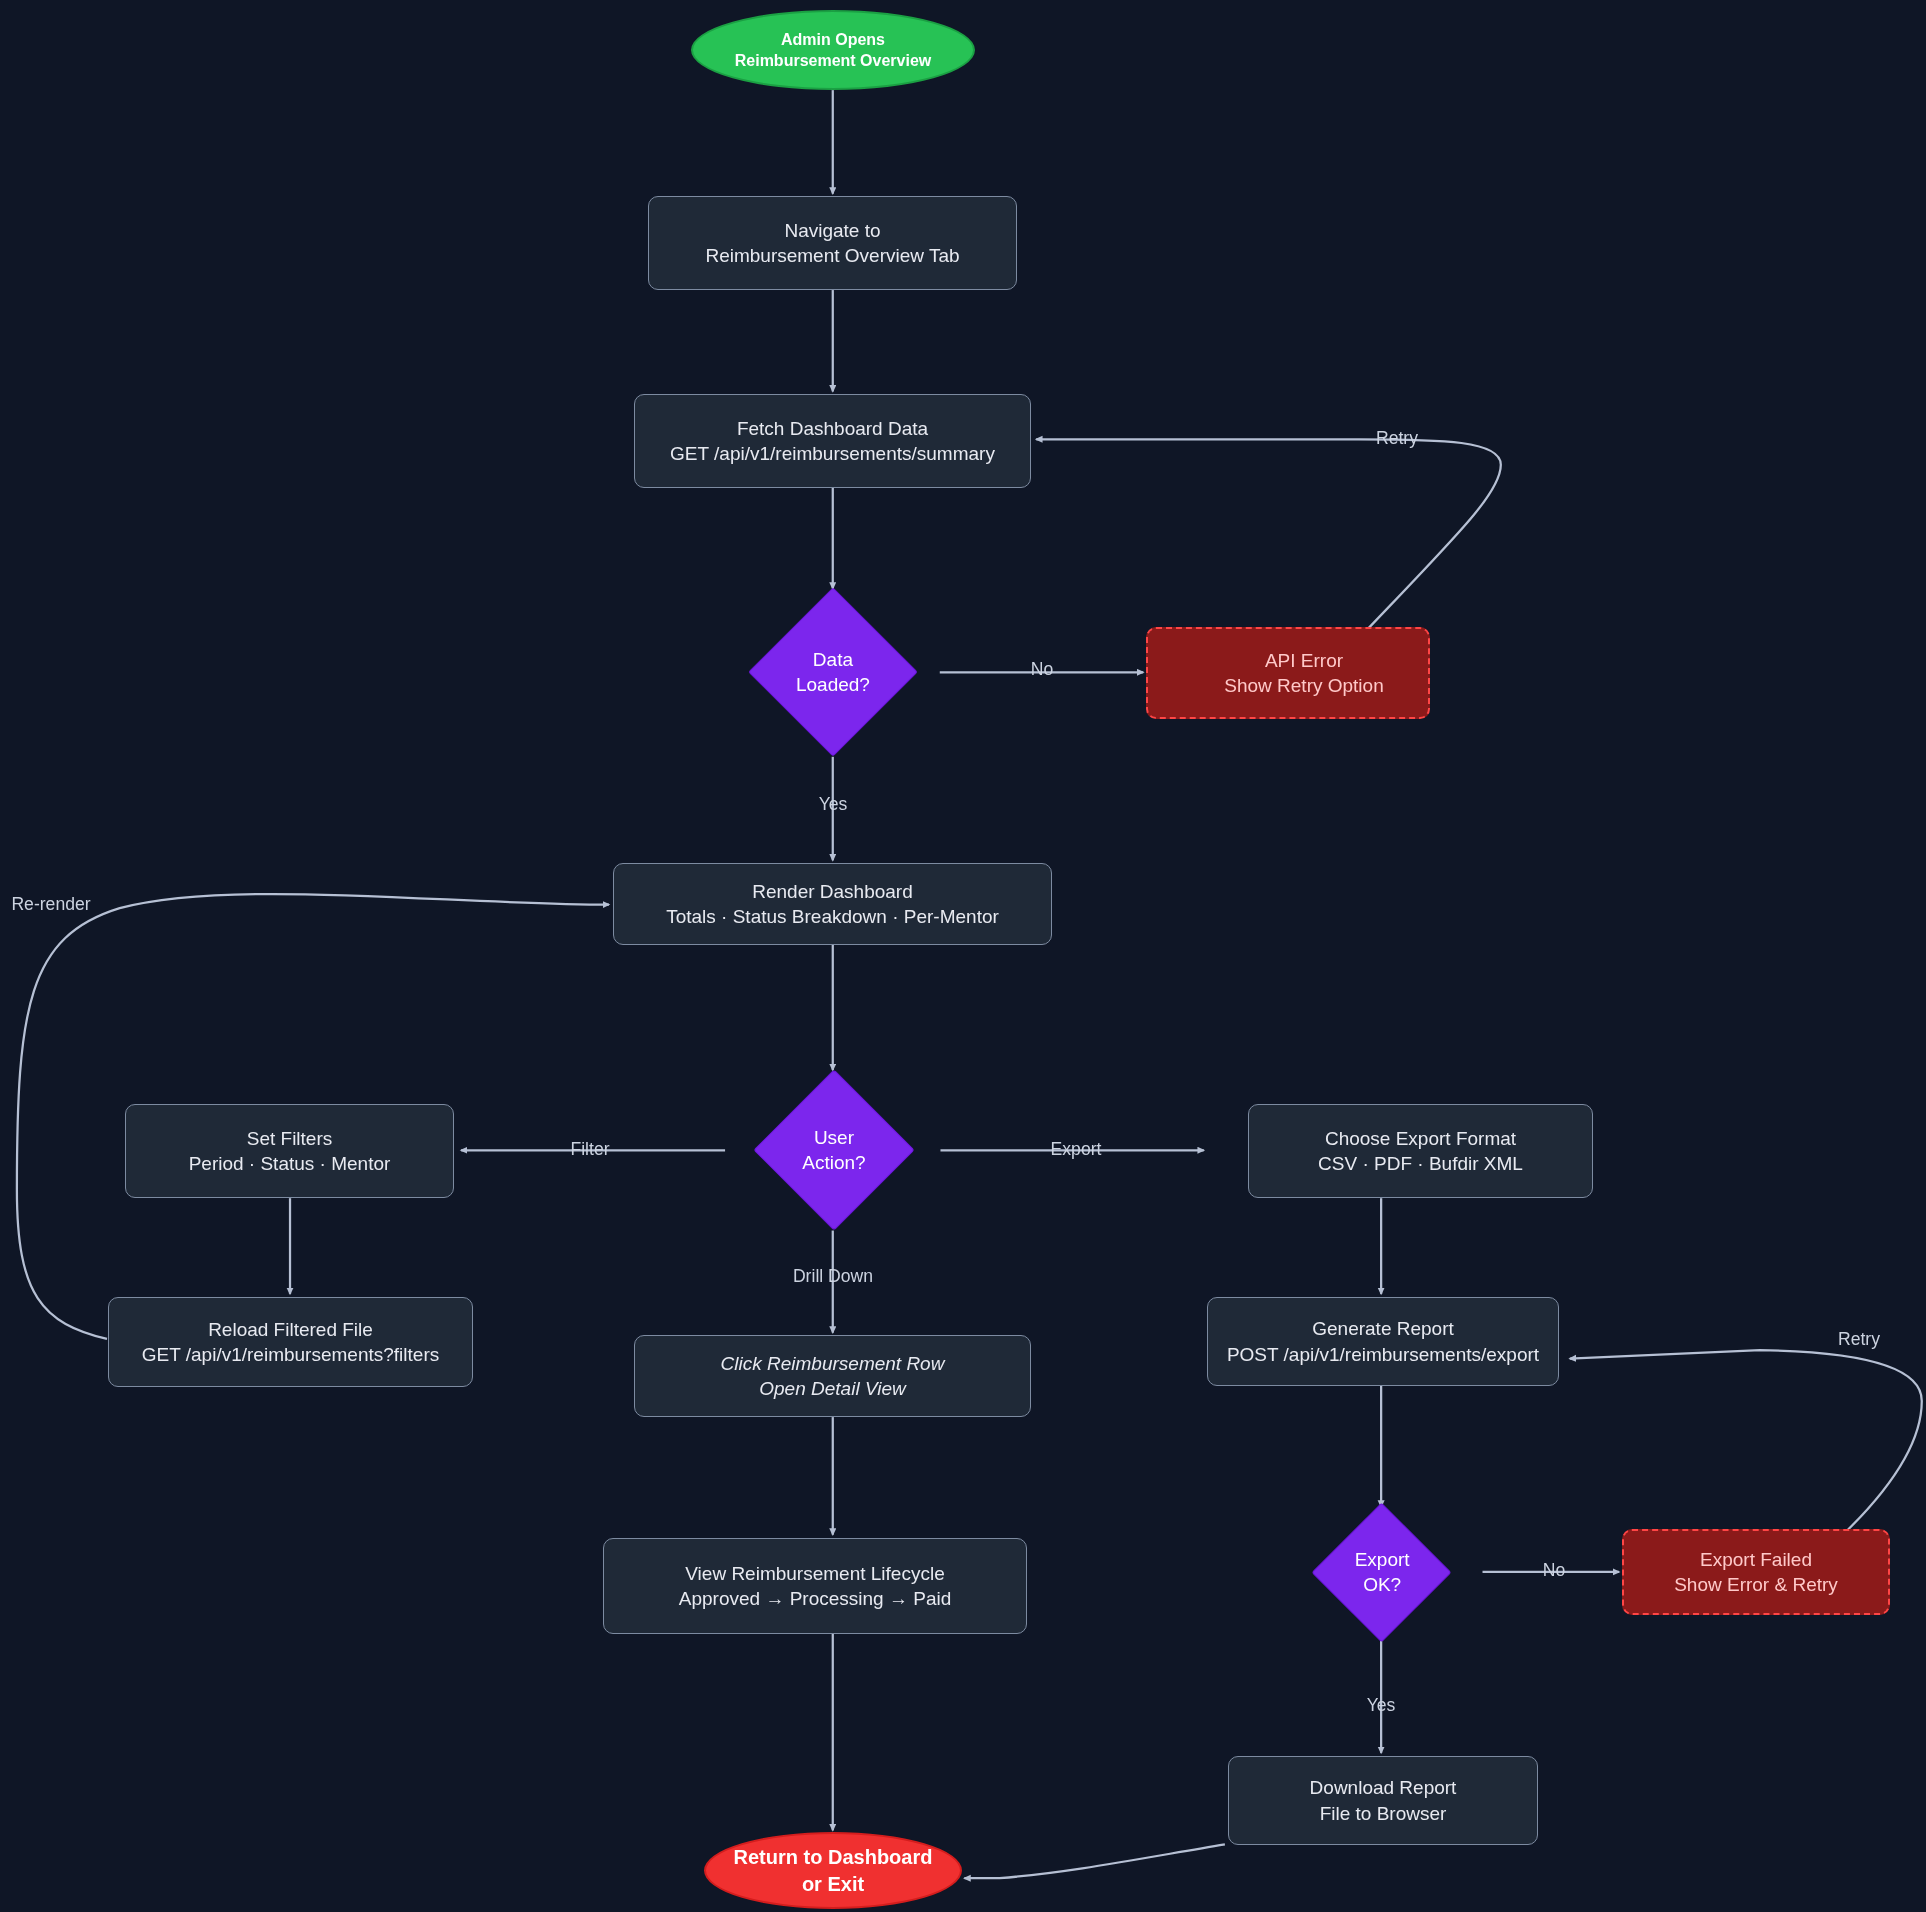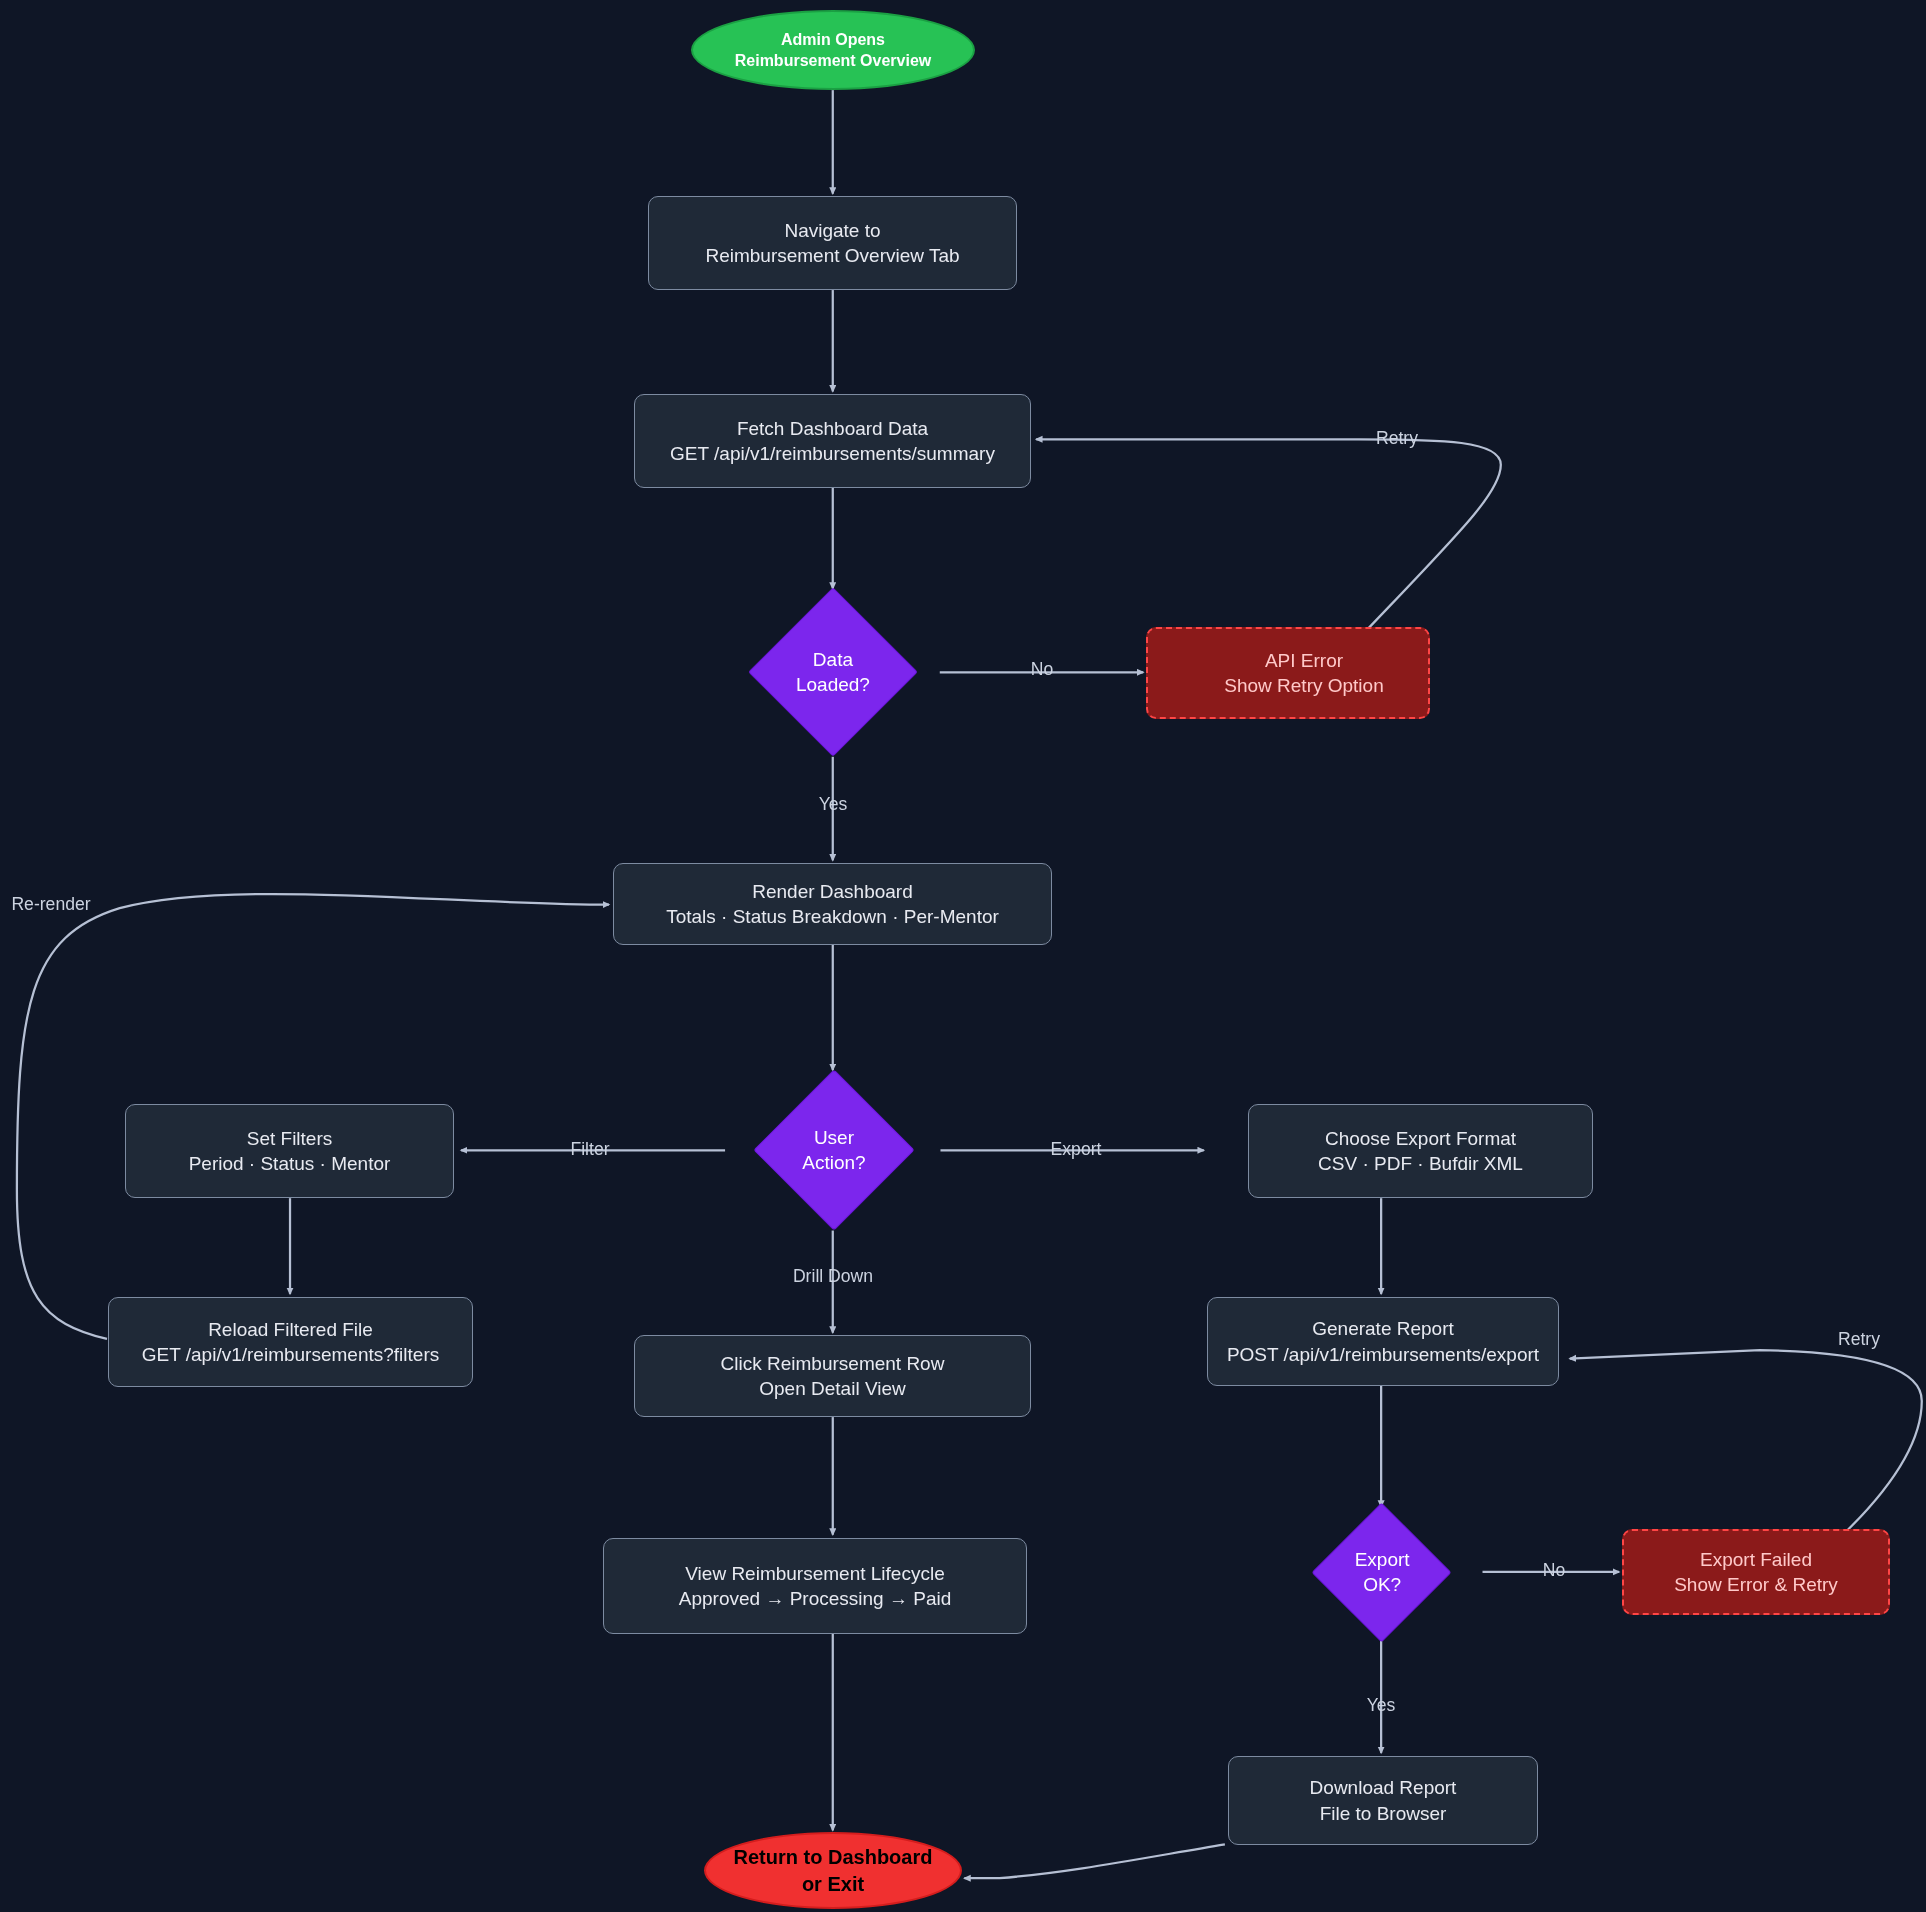--- a/index.html
+++ b/index.html
@@ -69,21 +69,21 @@
     border-radius: 50%;
     color: #ffffff;
     font-size: 16px;
     font-weight: bold;
   }
   
   .node-end {
     background: #f03030;
     border: 2.1px solid #d41d1d;
     border-radius: 50%;
-    color: #000000;
+    color: #ffffff;
     font-size: 20px;
     font-weight: bold;
   }
   
   .node-error {
     background: #8b1a1a;
     border: 2.8px dashed #ff4545;
     border-radius: 10px;
     color: #ffc9c9;
     font-size: 19px;
@@ -202,21 +202,21 @@
   <div class="node node-process" style="left:108px; top:1297px; width:365px; height:90px;">
     <span class="nline">Reload Filtered File</span>
     <span class="nline">GET /api/v1/reimbursements?filters</span>
   </div>
 
   <div class="node node-process" style="left:1248px; top:1104px; width:345px; height:94px;">
     <span class="nline">Choose Export Format</span>
     <span class="nline">CSV · PDF · Bufdir XML</span>
   </div>
 
-  <div class="node node-process" style="left:634px; top:1335px; width:397px; height:82px;">
+  <div class="node node-process" style="left:634px; top:1335px; width:397px; height:82px;font-style:italic;">
     <span class="nline">Click Reimbursement Row</span>
     <span class="nline">Open Detail View</span>
   </div>
 
   <div class="node node-process" style="left:1207px; top:1297px; width:352px; height:89px;">
     <span class="nline">Generate Report</span>
     <span class="nline">POST /api/v1/reimbursements/export</span>
   </div>
 
   <div class="node node-decision" style="left:1332px; top:1523px; width:99px; height:99px;">

